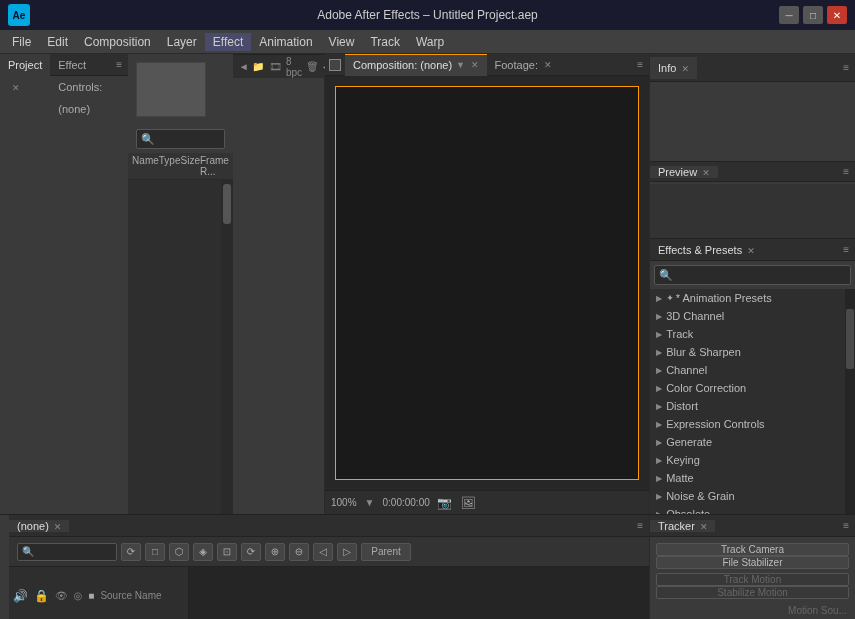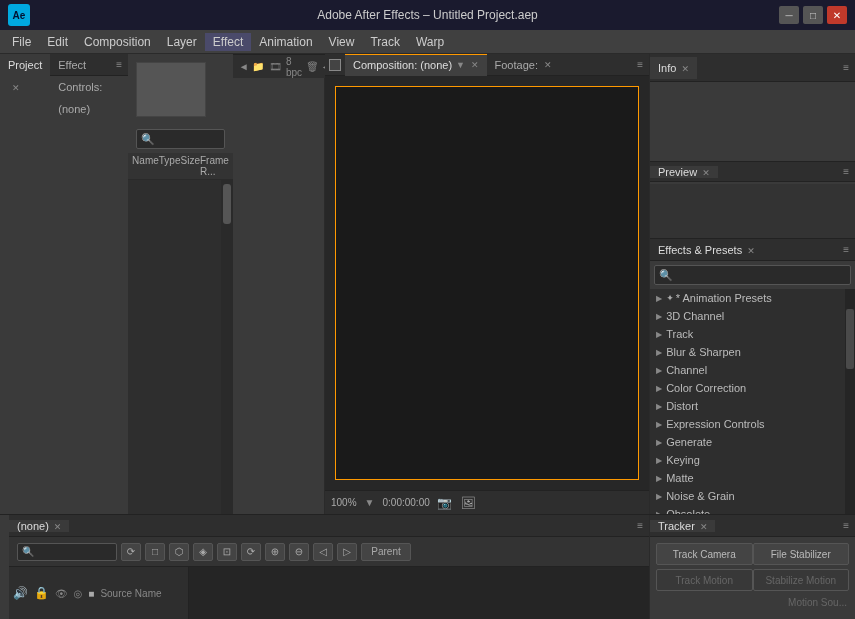--- a/index.html
+++ b/index.html
@@ -470,20 +470,21 @@
       cursor: pointer;
     }
     .tracker-tab.active { color: #ddd; background: #3a3a3a; }
     .tracker-content {
       flex: 1;
       padding: 6px;
     }
     .tracker-row {
       display: flex;
       margin-bottom: 4px;
+      flex-direction: column;
     }
     .tracker-btn {
       flex: 1;
       height: 22px;
       background: #444;
       border: 1px solid #555;
       display: flex;
       align-items: center;
       justify-content: center;
       font-size: 10px;

